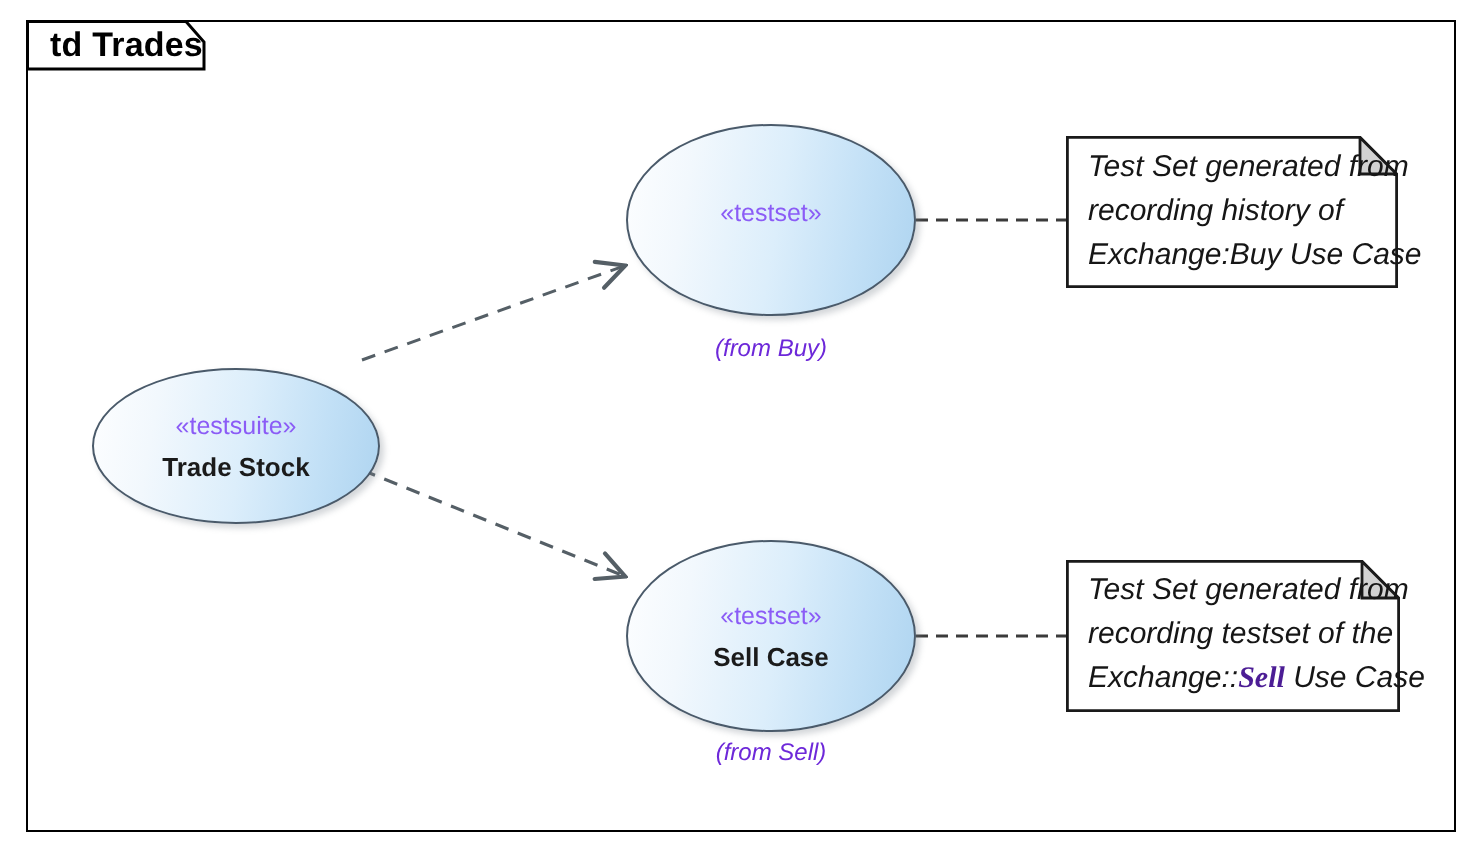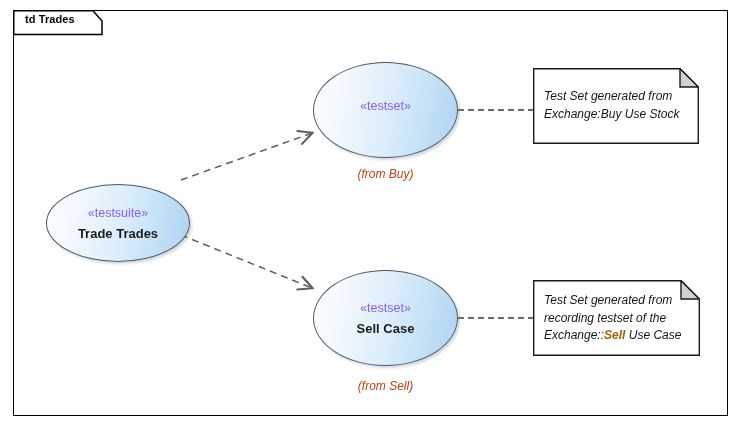--- a/index.html
+++ b/index.html
@@ -38,21 +38,21 @@
     left: 13px;
     top: 10px;
     width: 90px;
     height: 24px;
     box-sizing: border-box;
   }
   .frame-tab-label {
     position: absolute;
     left: 12px;
     top: 3px;
-    font-size: 11px;
+    font-size: 17px;
     font-weight: bold;
     color: #000000;
     white-space: nowrap;
     letter-spacing: 0.1px;
   }
 
   
   .node {
     position: absolute;
     box-sizing: border-box;
@@ -90,21 +90,21 @@
     font-size: 13px;
     font-weight: bold;
     color: #1b1b1b;
     white-space: nowrap;
   }
   .from-label {
     position: absolute;
     text-align: center;
     font-size: 12px;
     font-style: italic;
-    color: #c2410c;
+    color: #6d28d9;
     white-space: nowrap;
   }
 
   
   .note {
     position: absolute;
     box-sizing: border-box;
     background: #ffffff;
   }
   .note .note-body {
@@ -112,31 +112,32 @@
     left: 0; top: 0;
     width: 100%;
     height: 100%;
   }
   .note .note-text {
     position: absolute;
     left: 11px;
     top: 50%;
     transform: translateY(-50%);
     right: 10px;
-    font-size: 12px;
+    font-size: 15px;
     font-style: italic;
     color: #161616;
     line-height: 1.46;
     white-space: nowrap;
   }
   .note .note-text .line { display: block; }
   .emph {
     font-weight: bold;
     font-style: italic;
-    color: #a16207;
+    color: #4c1d95;
+    font-family: Liberation Serif, serif;
   }
 
   svg.overlay {
     position: absolute;
     left: 0; top: 0;
     width: 742px;
     height: 427px;
     overflow: visible;
     pointer-events: none;
   }
@@ -168,49 +169,50 @@
 
     <line x1="458" y1="110" x2="533" y2="110" stroke="#3b3b3b" stroke-width="1.4" stroke-dasharray="6,4"></line>
 
     <line x1="458" y1="318" x2="533" y2="318" stroke="#3b3b3b" stroke-width="1.4" stroke-dasharray="6,4"></line>
   </svg>
 
   <div class="node" style="left:46px; top:184px; width:144px; height:78px;">
     <div class="ellipse"></div>
     <div class="node-text">
       <span class="stereotype">«testsuite»</span>
-      <span class="node-name">Trade Trades</span>
+      <span class="node-name">Trade Stock</span>
     </div>
   </div>
 
   <div class="node" style="left:313px; top:62px; width:145px; height:96px;">
     <div class="ellipse"></div>
     <div class="node-text">
       <span class="stereotype">«testset»</span>
     </div>
   </div>
   <div class="from-label" style="left:313px; top:167px; width:145px;">(from Buy)</div>
 
   <div class="node" style="left:313px; top:270px; width:145px; height:96px;">
     <div class="ellipse"></div>
     <div class="node-text">
       <span class="stereotype">«testset»</span>
       <span class="node-name">Sell Case</span>
     </div>
   </div>
-  <div class="from-label" style="left:313px; top:379px; width:145px;">(from Sell)</div>
+  <div class="from-label" style="left:313px; top:369px; width:145px;">(from Sell)</div>
 
   <div class="note" style="left:533px; top:68px; width:166px; height:76px;">
     <svg class="note-body" viewBox="0 0 166 76" preserveAspectRatio="none">
       <path d="M0.7,0.7 L147,0.7 L165.3,19 L165.3,75.3 L0.7,75.3 Z" fill="#ffffff" stroke="#1a1a1a" stroke-width="1.4"></path>
       <path d="M147,0.7 L147,19 L165.3,19 Z" fill="#d2d2d2" stroke="#1a1a1a" stroke-width="1.4"></path>
     </svg>
     <div class="note-text">
       <span class="line">Test Set generated from</span>
-      <span class="line"><span>Exchange:Buy Use Stock</span></span>
+      <span class="line">recording history of</span>
+      <span class="line"><span>Exchange:Buy Use Case</span></span>
     </div>
   </div>
 
   <div class="note" style="left:533px; top:280px; width:167px; height:76px;">
     <svg class="note-body" viewBox="0 0 167 76" preserveAspectRatio="none">
       <path d="M0.7,0.7 L148,0.7 L166.3,19 L166.3,75.3 L0.7,75.3 Z" fill="#ffffff" stroke="#1a1a1a" stroke-width="1.4"></path>
       <path d="M148,0.7 L148,19 L166.3,19 Z" fill="#d2d2d2" stroke="#1a1a1a" stroke-width="1.4"></path>
     </svg>
     <div class="note-text">
       <span class="line">Test Set generated from</span>

